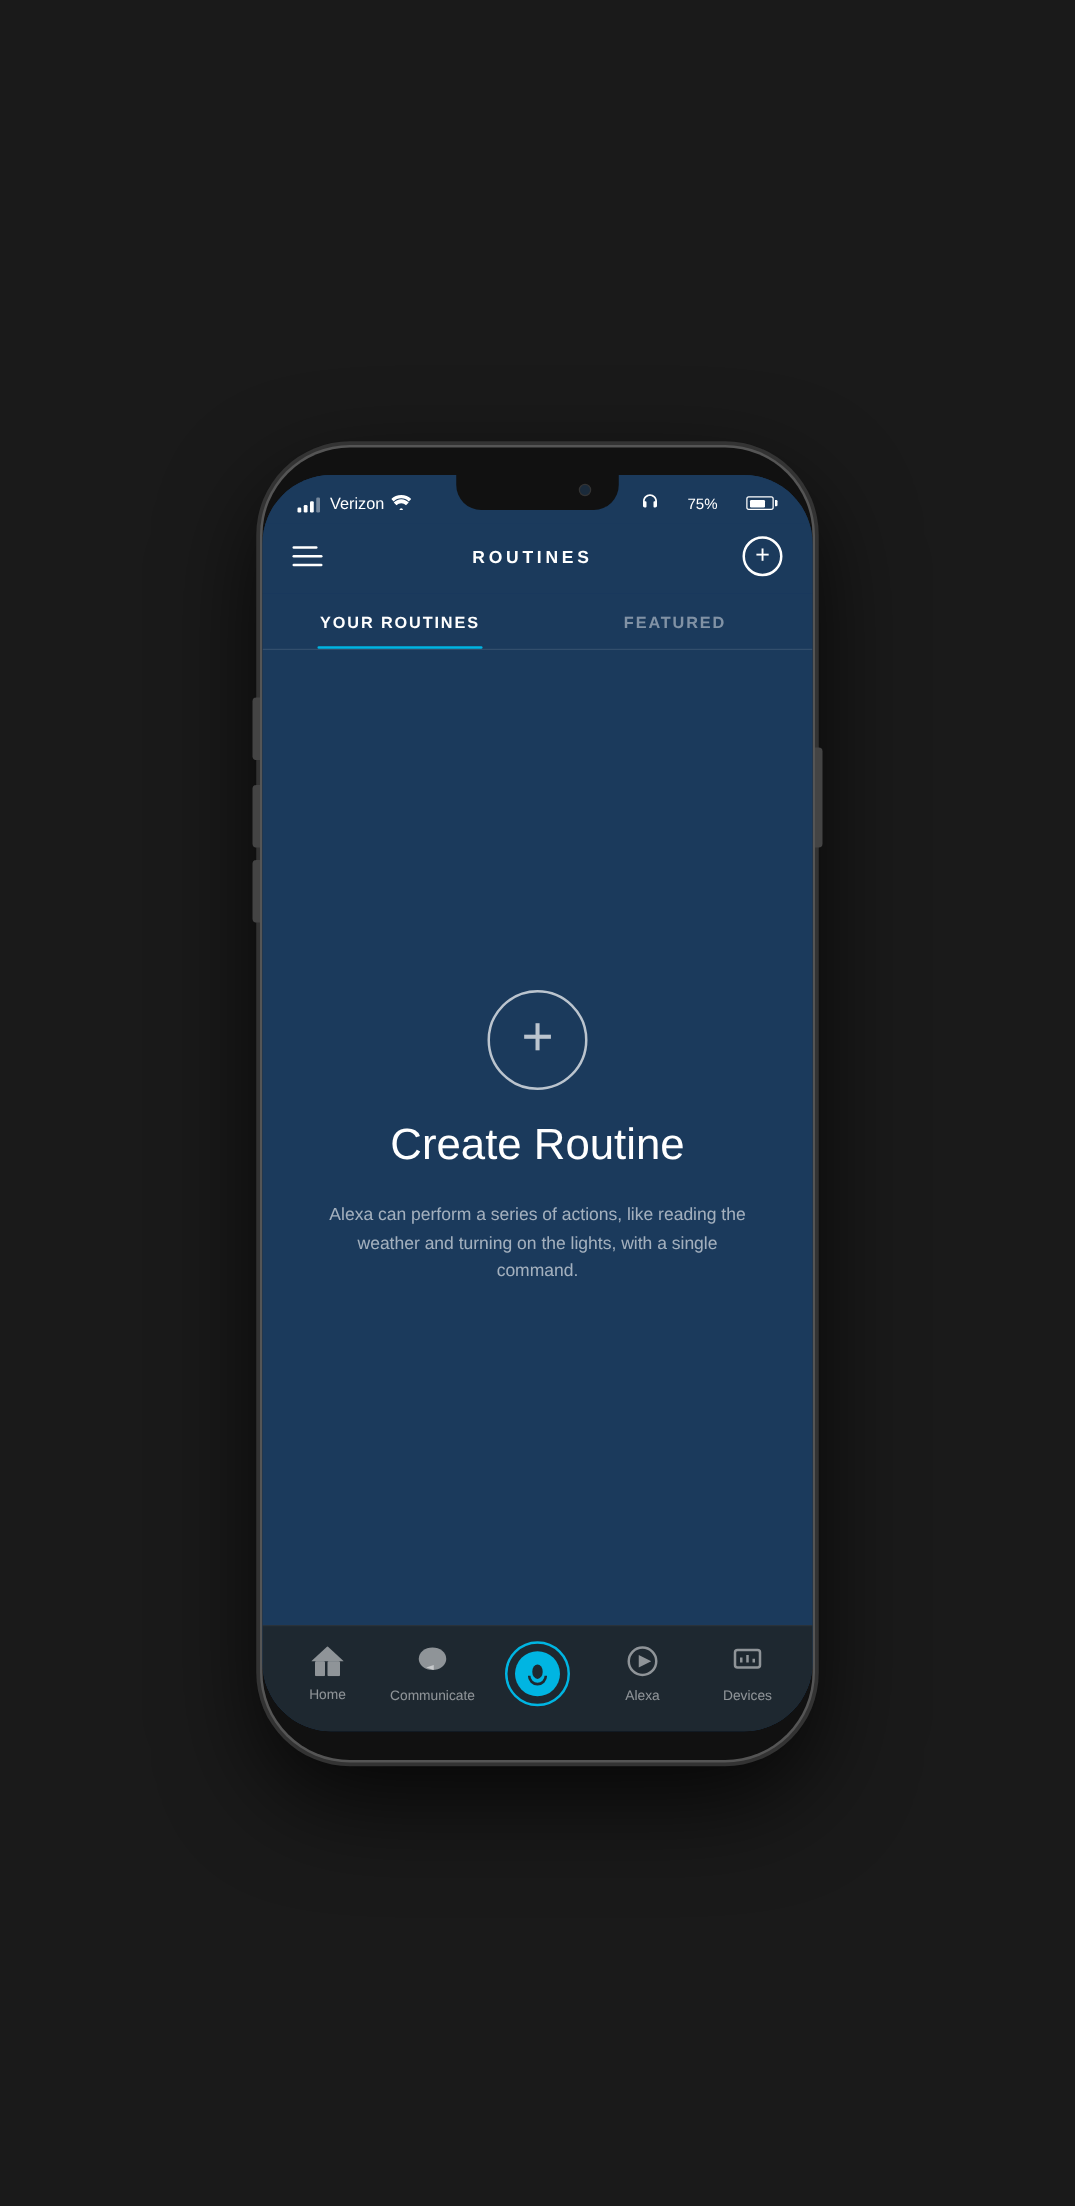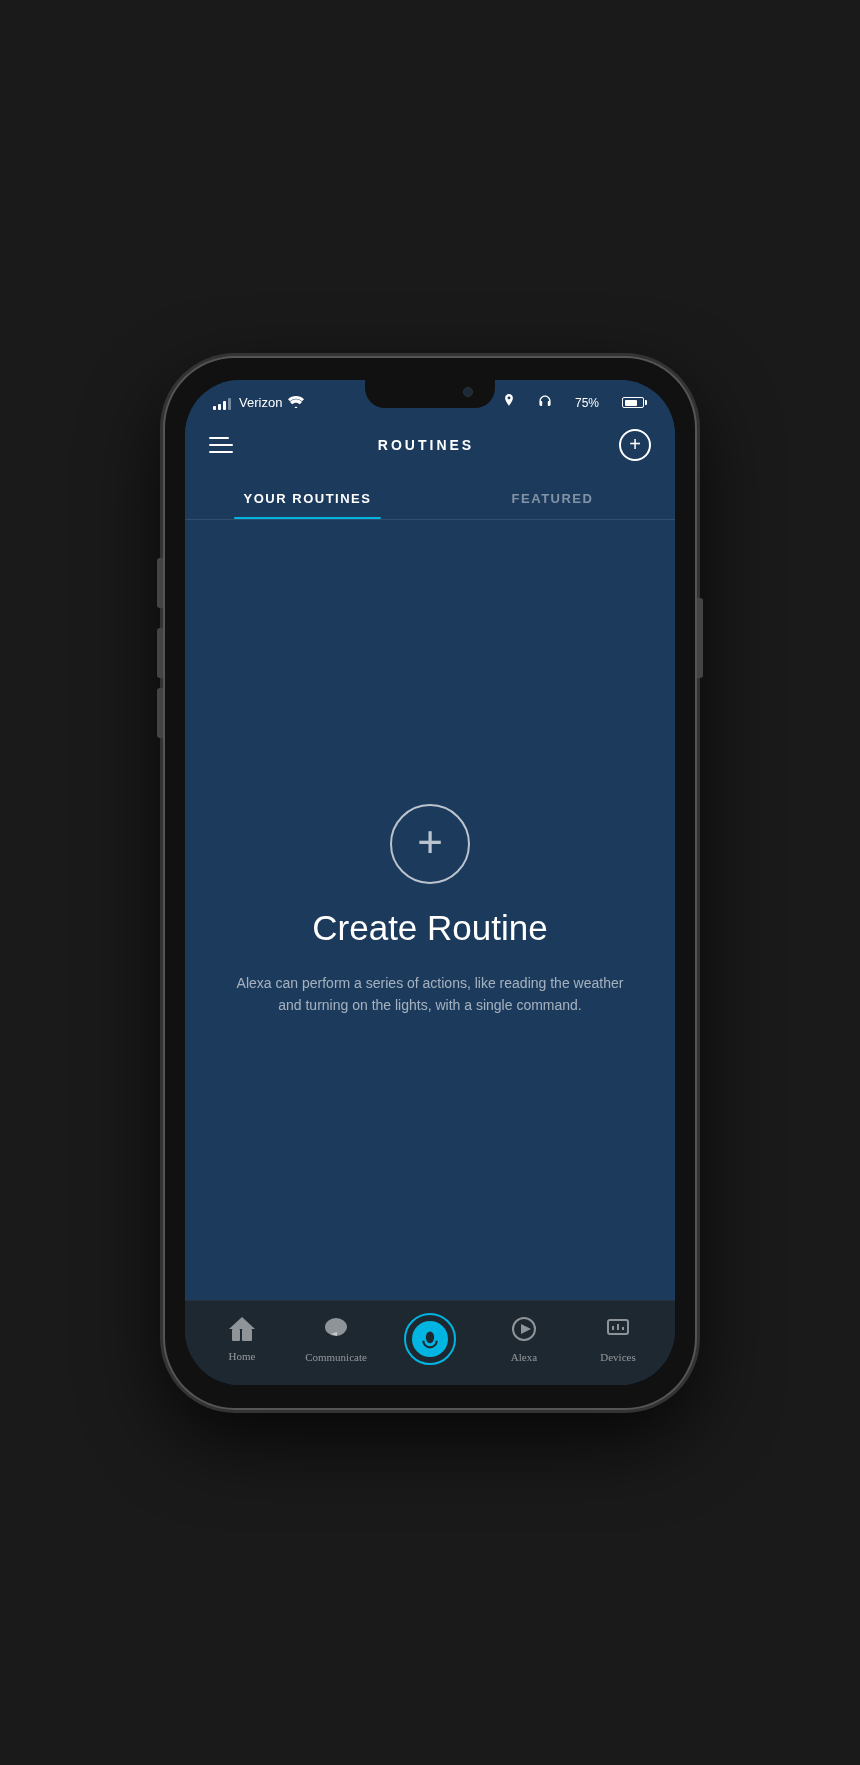--- a/index.html
+++ b/index.html
@@ -8,21 +8,21 @@
       width: 860px;
       height: 1765px;
       background: #1a1a1a;
       display: flex;
       align-items: center;
       justify-content: center;
       font-family: -apple-system, BlinkMacSystemFont, 'Helvetica Neue', sans-serif;
     }
 
     .phone-outer {
-      width: 530px;
+      width: 440px;
       height: 1050px;
       background: #111;
       border-radius: 70px;
       position: relative;
       box-shadow:
         0 0 0 2px #555,
         0 0 0 5px #333,
         0 30px 80px rgba(0,0,0,0.8);
       display: flex;
       align-items: center;
@@ -344,21 +344,20 @@
     .nav-item-icon {
       color: rgba(255,255,255,0.5);
       font-size: 22px;
       line-height: 1;
     }
 
     .nav-item-label {
       color: rgba(255,255,255,0.5);
       font-size: 11px;
       font-weight: 400;
-      font-family: Liberation Serif, serif;
     }
 
     .nav-item.alexa-center {
       position: relative;
     }
 
     .alexa-ring {
       width: 52px;
       height: 52px;
       border: 2.5px solid #00b5e2;

